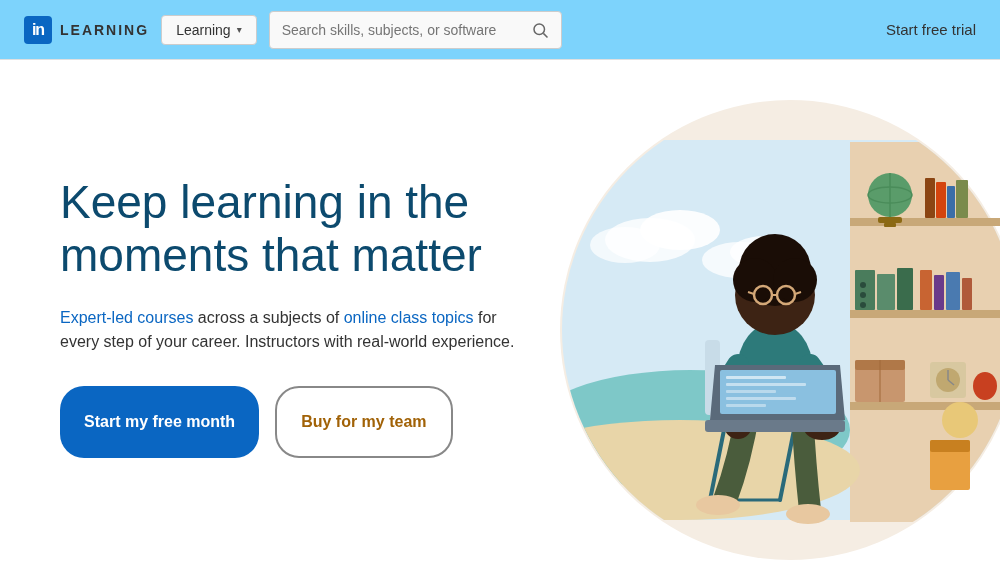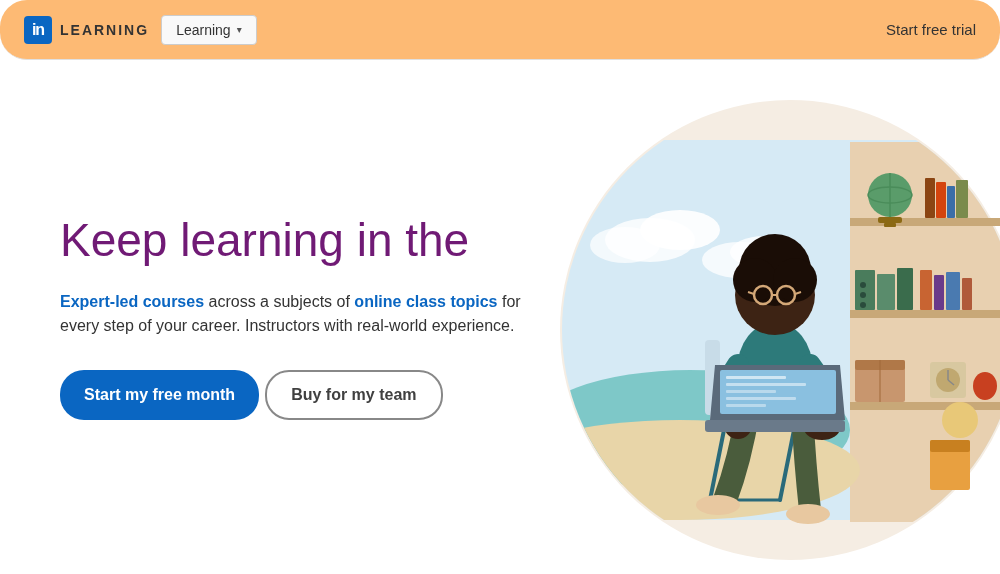--- a/index.html
+++ b/index.html
@@ -5,23 +5,22 @@
     * { margin: 0; padding: 0; box-sizing: border-box; }
     body { font-family: -apple-system, BlinkMacSystemFont, 'Segoe UI', Arial, sans-serif; background: #fff; width: 1000px; height: 574px; overflow: hidden; }
 
     
     .header {
       display: flex;
       align-items: center;
       padding: 0 24px;
       height: 60px;
       border-bottom: 1px solid #e0e0e0;
-      background: #fdba74;
+      background: #7dd3fc;
       gap: 12px;
-      border-radius: 27px;
     }
     .logo-area {
       display: flex;
       align-items: center;
       gap: 8px;
       flex-shrink: 0;
     }
     .linkedin-icon {
       width: 28px;
       height: 28px;
@@ -119,51 +118,51 @@
       position: relative;
       overflow: hidden;
     }
     .hero-content {
       flex: 0 0 520px;
       z-index: 2;
     }
     .hero-title {
       font-size: 46px;
       font-weight: 300;
-      color: #701a75;
+      color: #0c4a6e;
       line-height: 1.15;
       margin-bottom: 24px;
     }
     .hero-subtitle {
       font-size: 16px;
       color: #333;
       line-height: 1.5;
       margin-bottom: 32px;
       max-width: 480px;
     }
-    .hero-subtitle .link-blue { color: #0a66c2; font-weight: 700; text-decoration: none; cursor: pointer; }
+    .hero-subtitle .link-blue { color: #0a66c2; font-weight: 400; text-decoration: none; cursor: pointer; }
     .cta-buttons {
       display: flex;
-      gap: 6px;
+      gap: 16px;
     }
     .cta-primary {
       padding: 14px 24px;
       background: #0a66c2;
       color: #fff;
       border: none;
       border-radius: 24px;
       font-size: 16px;
       font-weight: 600;
       cursor: pointer;
       white-space: nowrap;
     }
     .cta-secondary {
-      padding: 14px 24px;
+      padding: 25px 24px;
       background: #fff;
-      color: #404040;
+      color: #a16207;
       border: 2px solid #888;
       border-radius: 24px;
       font-size: 16px;
       font-weight: 600;
       cursor: pointer;
       white-space: nowrap;
     }
 
     
     .hero-illustration {
@@ -181,28 +180,38 @@
 
 <header class="header">
   <div class="logo-area">
     <div class="linkedin-icon">in</div>
     <span class="learning-wordmark">LEARNING</span>
   </div>
   <button class="nav-dropdown">
     <span>Learning</span>
     <span class="chevron">▾</span>
   </button>
+  <div class="search-bar">
+    <input type="text" placeholder="Search skills, subjects, or software" style="">
+    <button class="search-icon-btn">
+      <svg width="18" height="18" viewBox="0 0 24 24" fill="none" stroke="#666" stroke-width="2">
+        <circle cx="11" cy="11" r="7"></circle>
+        <line x1="16.5" y1="16.5" x2="22" y2="22"></line>
+      </svg>
+    </button>
+  </div>
   <div class="header-spacer"></div>
   <button class="start-free-btn">Start free trial</button>
 </header>
 
 <section class="hero">
   <div class="hero-content">
     <h1 class="hero-title">
       <span>Keep learning in the</span><br>
+      <span>moments that matter</span>
     </h1>
     <p class="hero-subtitle">
       <a class="link-blue">Expert-led courses</a><span> across a subjects of </span><a class="link-blue">online class topics</a><span> for every step of your career. Instructors with real-world experience.</span>
     </p>
     <div class="cta-buttons">
       <button class="cta-primary">Start my free month</button>
       <button class="cta-secondary">Buy for my team</button>
     </div>
   </div>
 

